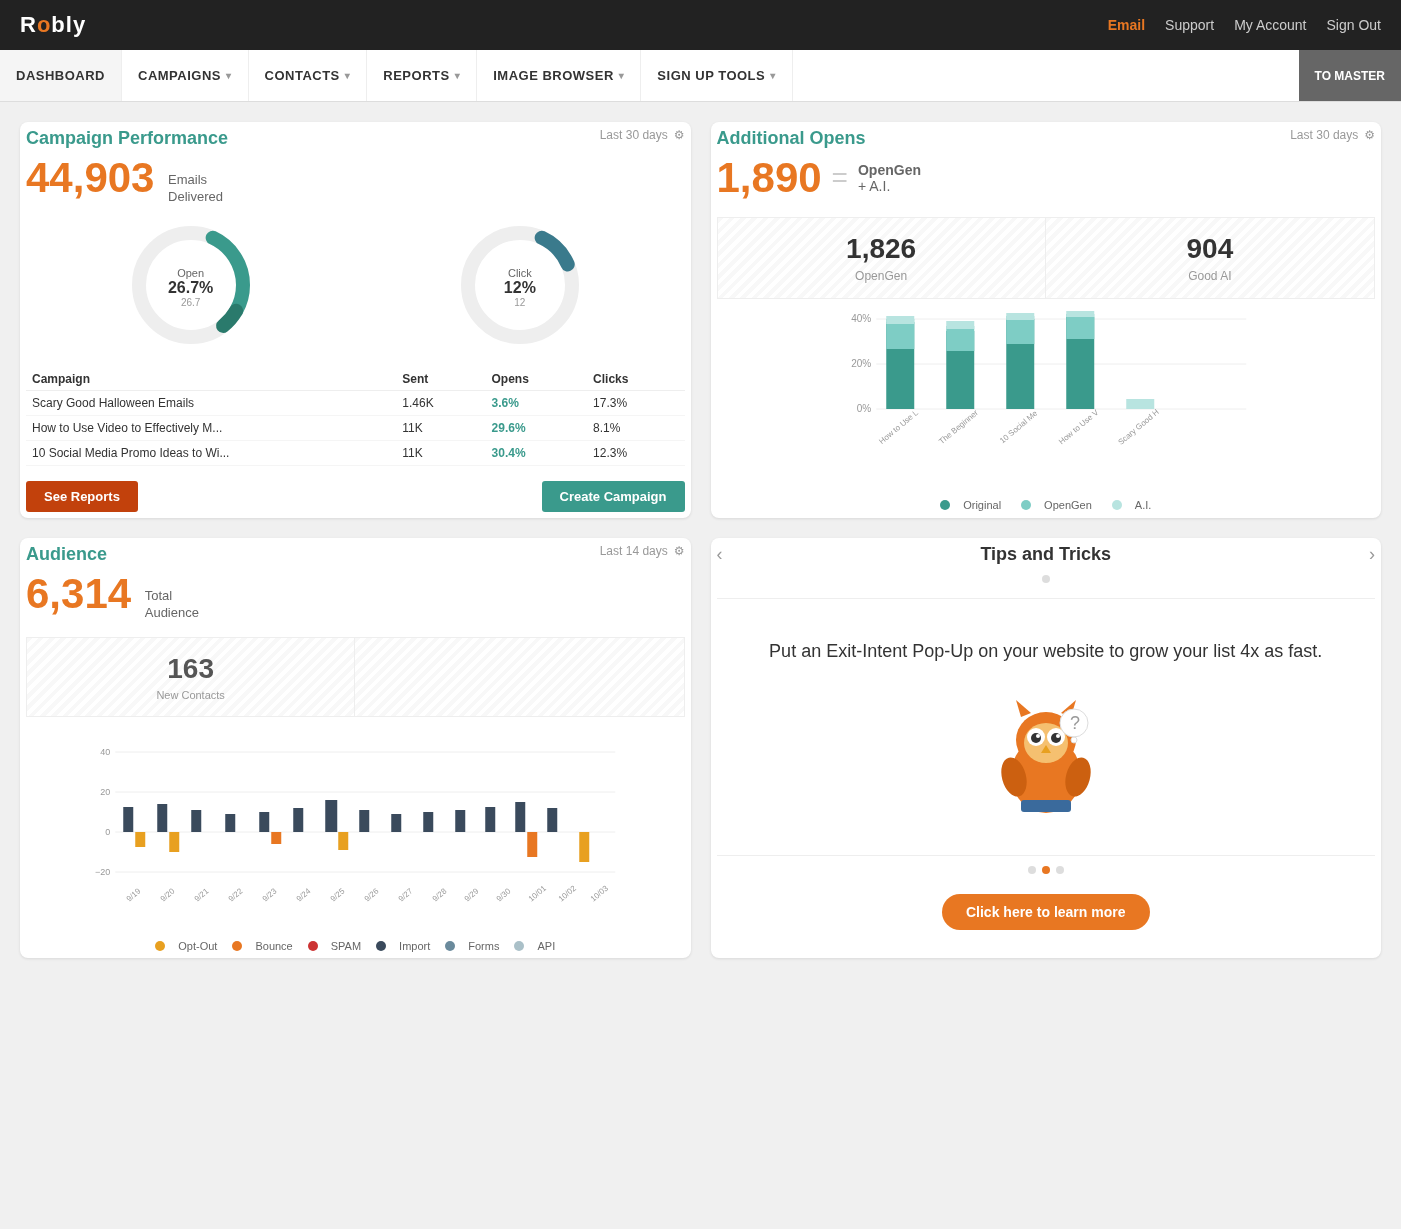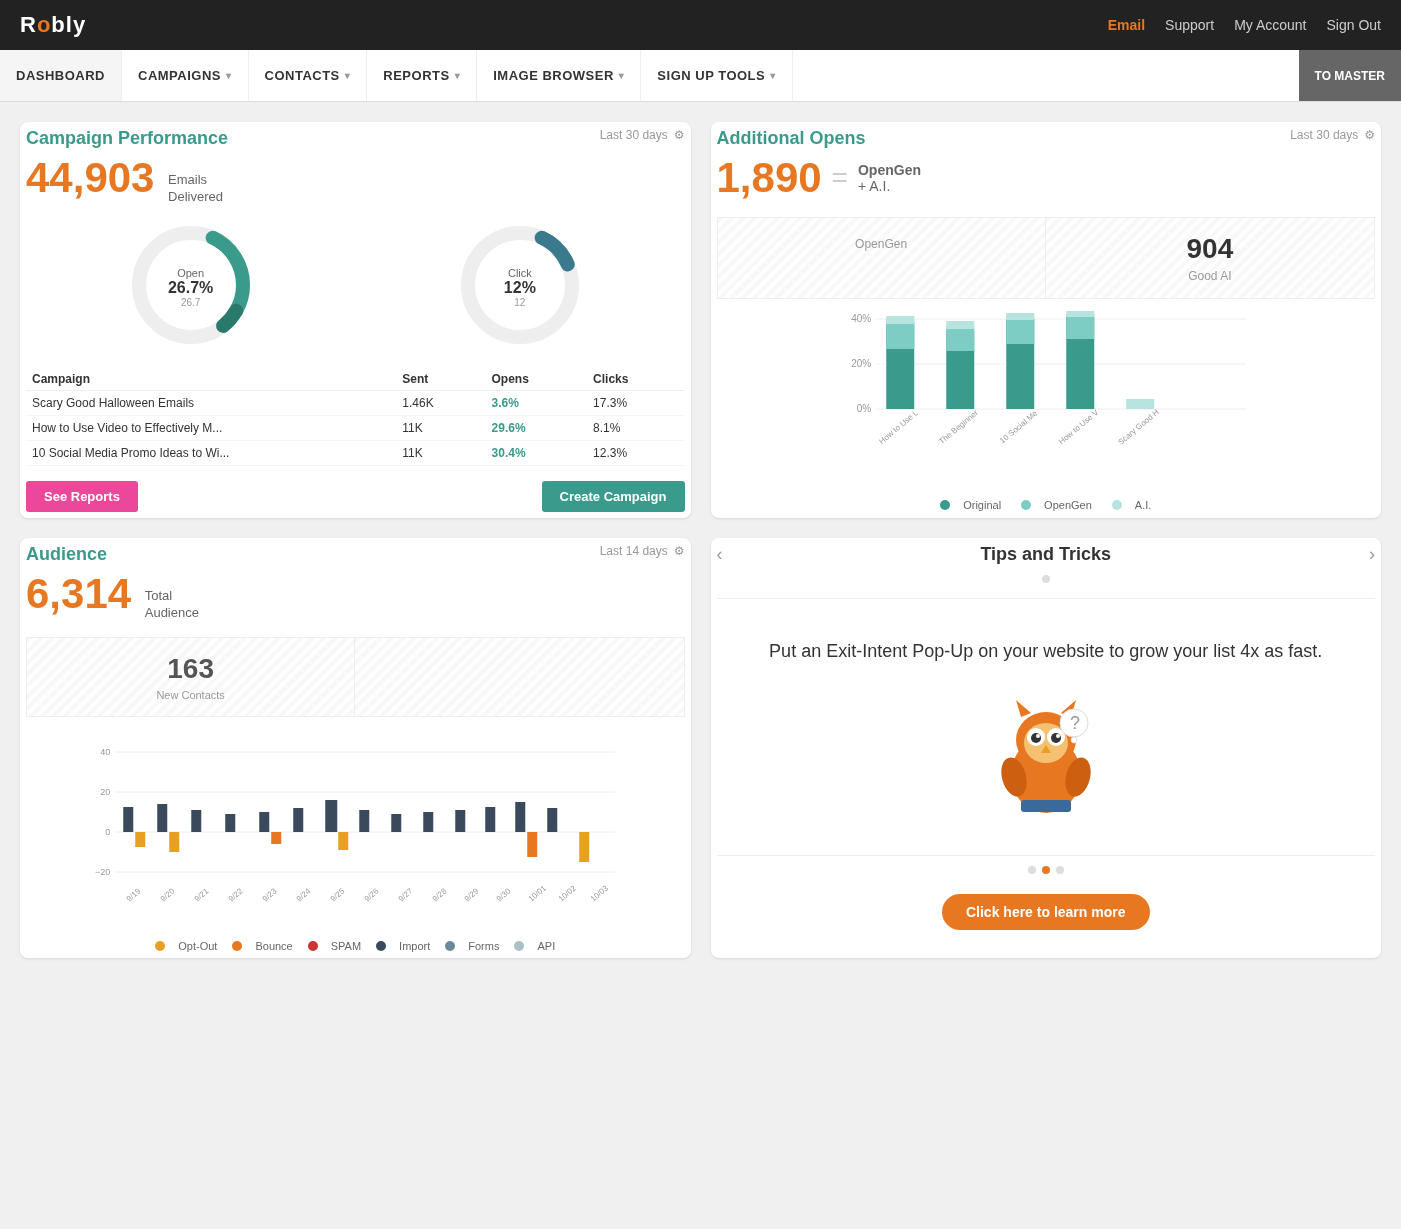--- a/index.html
+++ b/index.html
@@ -62,21 +62,21 @@
     .donut-container { text-align: center; position: relative; }
     .donut-center { position: absolute; top: 50%; left: 50%; transform: translate(-50%, -50%); text-align: center; }
     .donut-wrapper { position: relative; display: inline-block; }
 
     
     .campaign-table { width: 100%; border-collapse: collapse; margin-bottom: 15px; }
     .campaign-table th { text-align: left; color: #333; font-weight: 600; padding: 4px 6px; border-bottom: 1px solid #eee; font-size: 12px; }
     .campaign-table td { padding: 5px 6px; font-size: 12px; border-bottom: 1px solid #f5f5f5; }
 
     
-    .btn-orange { background: #ec4899; color: white; border: none; padding: 8px 18px; border-radius: 3px; cursor: pointer; font-size: 13px; font-weight: 600; }
+    .btn-orange { background: #c2410c; color: white; border: none; padding: 8px 18px; border-radius: 3px; cursor: pointer; font-size: 13px; font-weight: 600; }
     .btn-teal { background: #3a9a8c; color: white; border: none; padding: 8px 18px; border-radius: 3px; cursor: pointer; font-size: 13px; font-weight: 600; margin-left: 8px; }
     .table-actions { display: flex; justify-content: space-between; align-items: center; }
 
     
     .opens-equals { display: flex; align-items: center; gap: 10px; margin-bottom: 15px; }
     .opens-equals .big-number { color: #e87722; }
     .equals-sign { font-size: 28px; color: #ccc; }
 
     .opens-boxes { display: grid; grid-template-columns: 1fr 1fr; gap: 0; border: 1px solid #eee; margin-bottom: 10px; background: repeating-linear-gradient(135deg, #f8f8f8 0px, #f8f8f8 4px, white 4px, white 8px); }
     .opens-box { text-align: center; padding: 15px 10px; }
@@ -255,20 +255,21 @@
       <span class="big-number">1,890</span>
       <span class="equals-sign">=</span>
       <div>
         <div style="font-size:14px;color:#666;font-weight:600;">OpenGen</div>
         <div style="font-size:14px;color:#666;">+ A.I.</div>
       </div>
     </div>
 
     <div class="opens-boxes">
       <div class="opens-box">
+        <div class="num">1,826</div>
         <div class="lbl">OpenGen</div>
       </div>
       <div class="opens-box">
         <div class="num">904</div>
         <div class="lbl">Good AI</div>
       </div>
     </div>
 
     <div class="bar-chart-area">
       <svg class="bar-chart-svg" viewBox="0 0 420 180">

